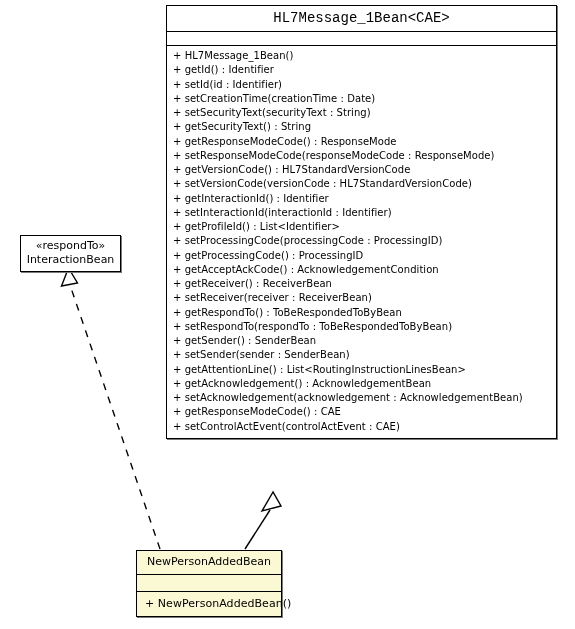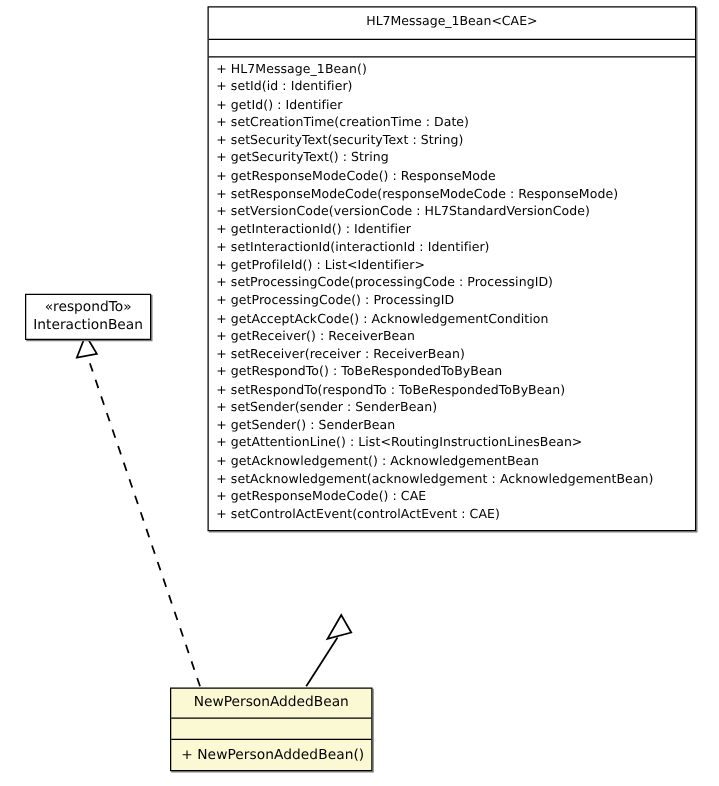--- a/index.html
+++ b/index.html
@@ -74,39 +74,40 @@
     letter-spacing: 0.05px;
   }
 
   
   #class-hl7message {
     left: 166px;
     top: 5px;
     width: 391px;
   }
   #class-hl7message .uml-title {
-    font-size: 10px;
+    font-size: 14px;
     padding: 5px 4px 6px 4px;
+    font-family: Liberation Mono, monospace;
   }
 
   
   #interface-interactionbean {
     left: 20px;
     top: 235px;
     width: 101px;
   }
   #interface-interactionbean .uml-title {
     padding: 3px 4px 4px 4px;
   }
 
   
   #class-newpersonaddedbean {
     left: 136px;
     top: 550px;
-    width: 162px;
+    width: 146px;
   }
   #class-newpersonaddedbean .uml-title {
     padding: 4px 4px 5px 4px;
   }
   #class-newpersonaddedbean .uml-empty {
     height: 17px;
   }
   #class-newpersonaddedbean .uml-members {
     padding: 4px 0 5px 0;
   }
@@ -132,40 +133,41 @@
       <line x1="245" y1="549" x2="270" y2="510" stroke="#000000" stroke-width="1.4" fill="none"></line>
       <polygon points="273,492 262,511 281,506" fill="#ffffff" stroke="#000000" stroke-width="1.4" stroke-linejoin="miter"></polygon>
     </g>
   </svg>
 
   <div class="uml-box" id="class-hl7message">
     <div class="uml-compartment uml-title">HL7Message_1Bean&lt;CAE&gt;</div>
     <div class="uml-compartment uml-empty"></div>
     <div class="uml-compartment uml-members">
       <div class="uml-member">+ HL7Message_1Bean()</div>
+      <div class="uml-member">+ getId() : Identifier</div>
       <div class="uml-member">+ setId(id : Identifier)</div>
-      <div class="uml-member">+ getId() : Identifier</div>
       <div class="uml-member">+ setCreationTime(creationTime : Date)</div>
       <div class="uml-member">+ setSecurityText(securityText : String)</div>
       <div class="uml-member">+ getSecurityText() : String</div>
       <div class="uml-member">+ getResponseModeCode() : ResponseMode</div>
       <div class="uml-member">+ setResponseModeCode(responseModeCode : ResponseMode)</div>
+      <div class="uml-member">+ getVersionCode() : HL7StandardVersionCode</div>
       <div class="uml-member">+ setVersionCode(versionCode : HL7StandardVersionCode)</div>
       <div class="uml-member">+ getInteractionId() : Identifier</div>
       <div class="uml-member">+ setInteractionId(interactionId : Identifier)</div>
       <div class="uml-member">+ getProfileId() : List&lt;Identifier&gt;</div>
       <div class="uml-member">+ setProcessingCode(processingCode : ProcessingID)</div>
       <div class="uml-member">+ getProcessingCode() : ProcessingID</div>
       <div class="uml-member">+ getAcceptAckCode() : AcknowledgementCondition</div>
       <div class="uml-member">+ getReceiver() : ReceiverBean</div>
       <div class="uml-member">+ setReceiver(receiver : ReceiverBean)</div>
       <div class="uml-member">+ getRespondTo() : ToBeRespondedToByBean</div>
       <div class="uml-member">+ setRespondTo(respondTo : ToBeRespondedToByBean)</div>
+      <div class="uml-member">+ getSender() : SenderBean</div>
       <div class="uml-member">+ setSender(sender : SenderBean)</div>
-      <div class="uml-member">+ getSender() : SenderBean</div>
       <div class="uml-member">+ getAttentionLine() : List&lt;RoutingInstructionLinesBean&gt;</div>
       <div class="uml-member">+ getAcknowledgement() : AcknowledgementBean</div>
       <div class="uml-member">+ setAcknowledgement(acknowledgement : AcknowledgementBean)</div>
       <div class="uml-member">+ getResponseModeCode() : CAE</div>
       <div class="uml-member">+ setControlActEvent(controlActEvent : CAE)</div>
     </div>
   </div>
 
   <div class="uml-box" id="interface-interactionbean">
     <div class="uml-compartment uml-title">

